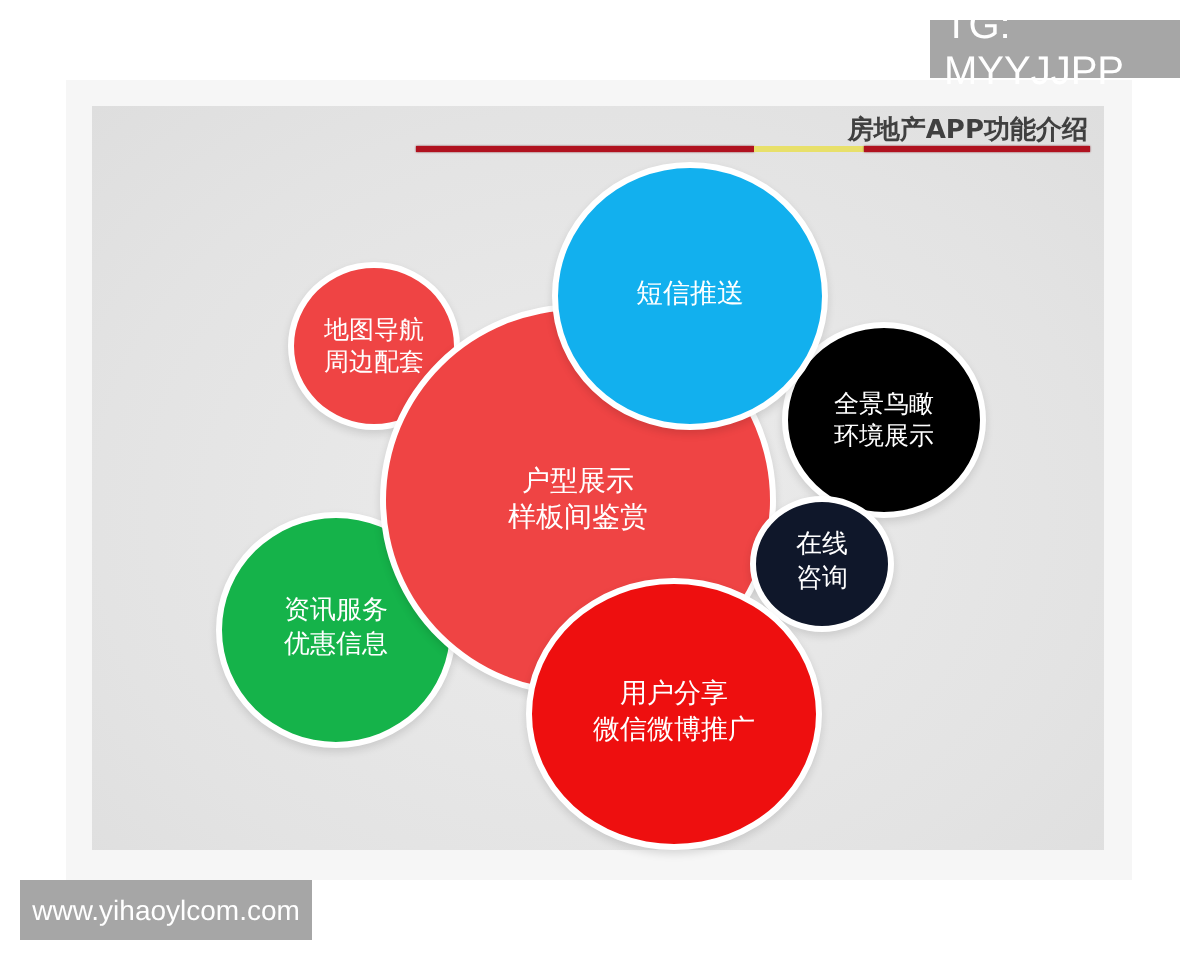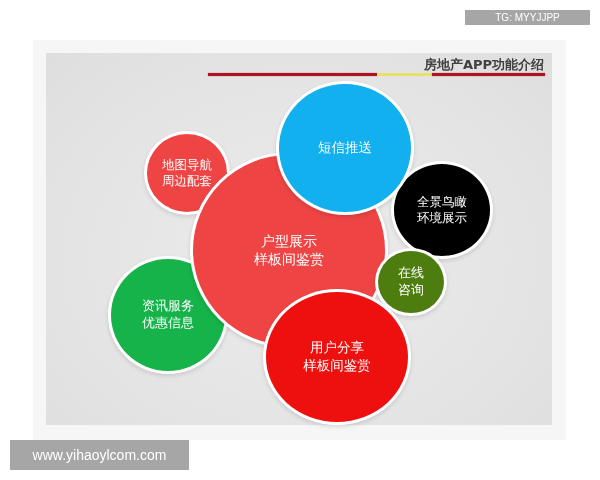--- a/index.html
+++ b/index.html
@@ -69,29 +69,29 @@
 <div class="bubble" style="left:190px;top:152px;width:198px;height:196px;background:#ef4444;font-size:14px;">
   <span class="label">户型展示
 样板间鉴赏</span>
 </div>
 
 <div class="bubble" style="left:391px;top:161px;width:102px;height:98px;background:#000000;font-size:12.5px;">
   <span class="label">全景鸟瞰
 环境展示</span>
 </div>
 
-<div class="bubble" style="left:375px;top:248px;width:72px;height:68px;background:#4d7c0f;font-size:13px;">
+<div class="bubble" style="left:375px;top:248px;width:72px;height:68px;background:#0f172a;font-size:13px;">
   <span class="label">在线
 咨询</span>
 </div>
 
 <div class="bubble" style="left:276px;top:81px;width:138px;height:134px;background:#12b0ee;font-size:13.5px;">
   <span class="label">短信推送</span>
 </div>
 
 <div class="bubble" style="left:263px;top:289px;width:148px;height:136px;background:#ee0f0f;font-size:13.5px;">
   <span class="label">用户分享
-样板间鉴赏</span>
+微信微博推广</span>
 </div>
 
-<div class="watermark" style="left:465px;top:10px;width:125px;height:15px;font-size:10px;justify-content:center;text-align:center;">TG: MYYJJPP</div>
+<div class="watermark" style="left:465px;top:10px;width:125px;height:29px;font-size:20px;justify-content:center;">TG: MYYJJPP</div>
 
-<div class="watermark" style="left:10px;top:440px;width:179px;height:30px;justify-content:center;">www.yihaoylcom.com</div>
+<div class="watermark" style="left:10px;top:440px;width:146px;height:30px;justify-content:center;">www.yihaoylcom.com</div>
 
 </body></html>

